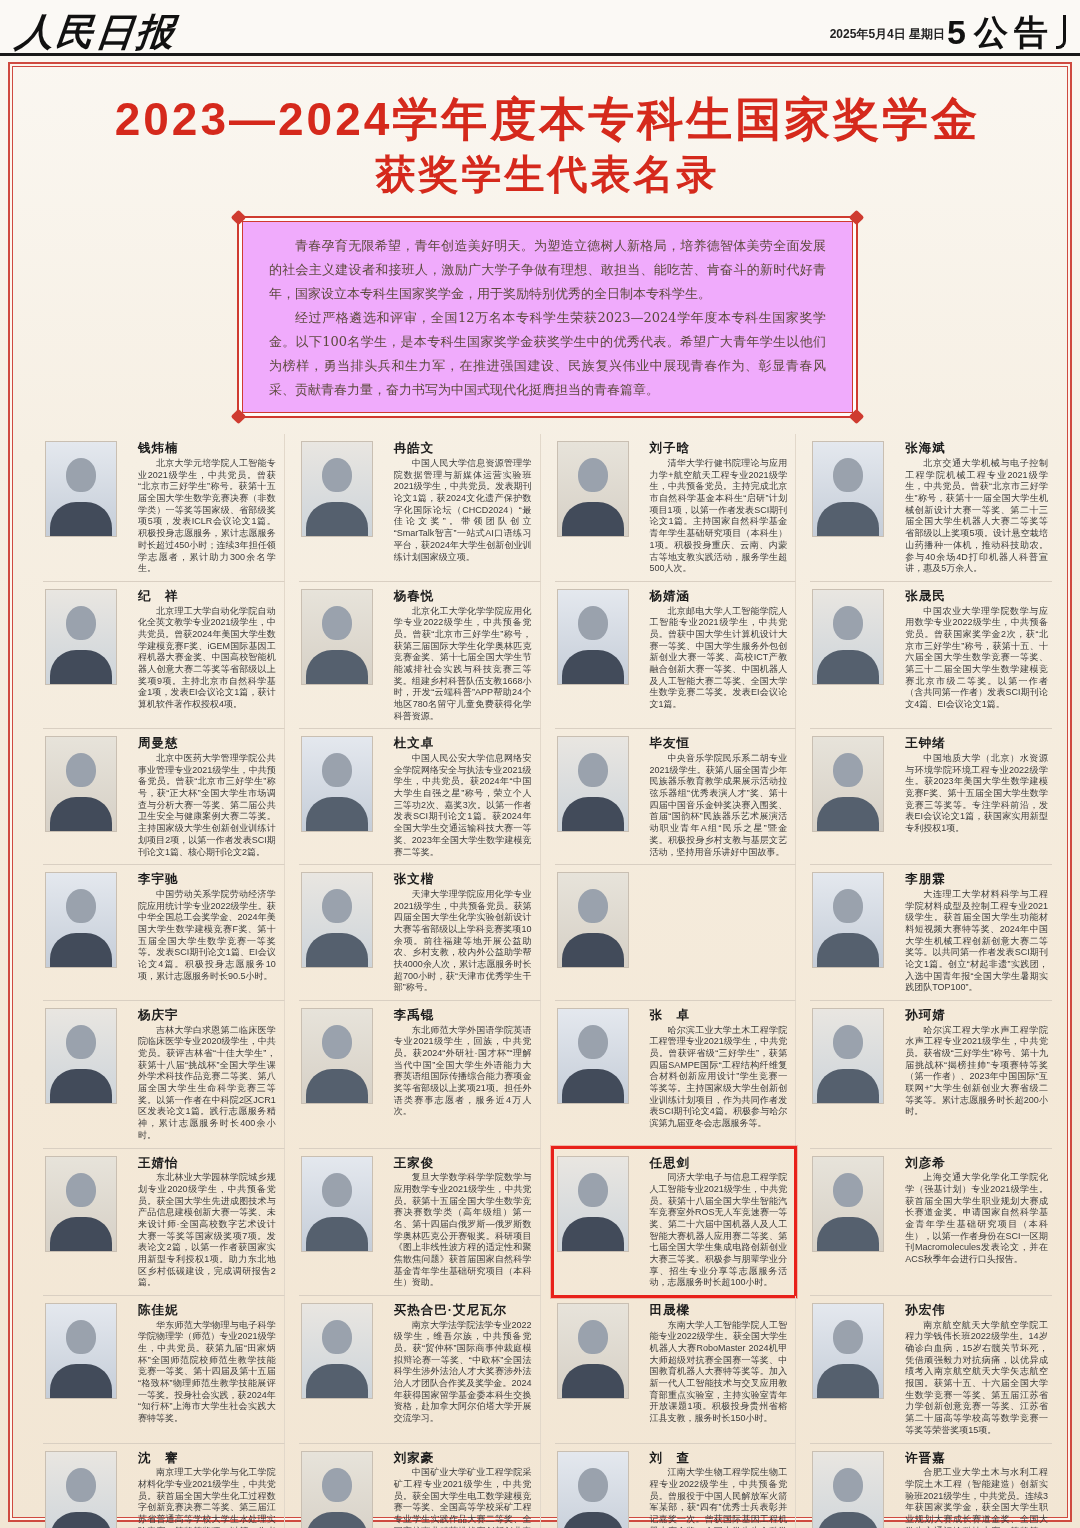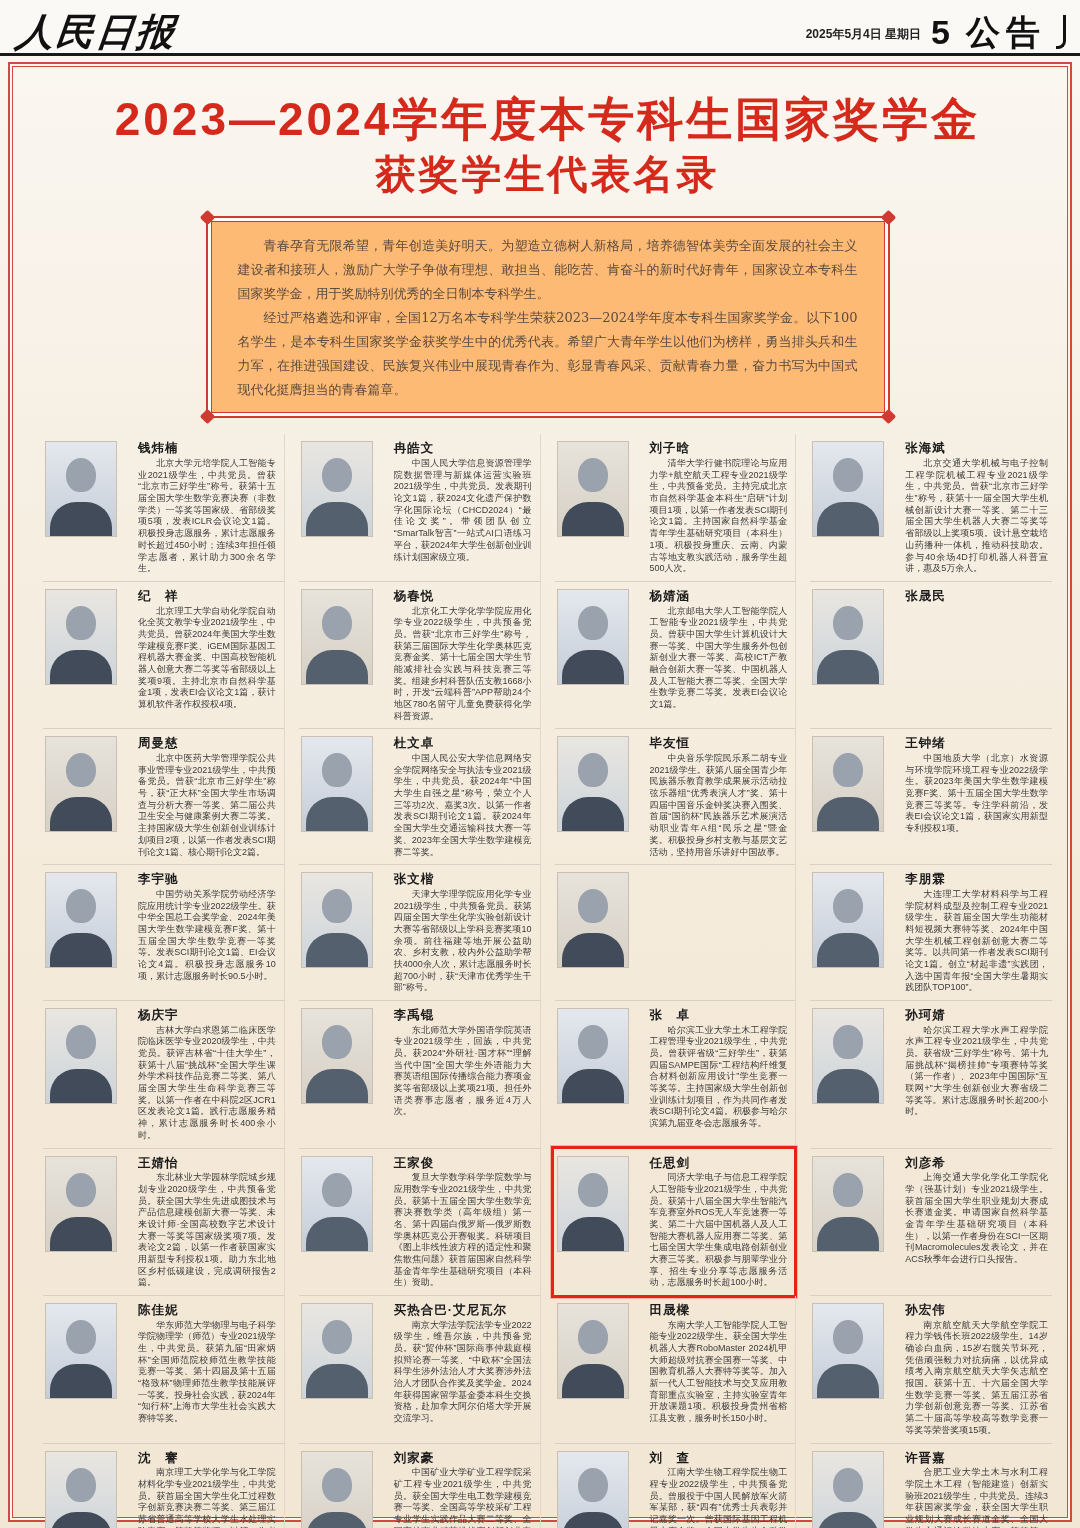--- a/index.html
+++ b/index.html
@@ -2,35 +2,35 @@
 <html lang="zh"><head>
 <meta charset="utf-8">
 <style>
   * { margin:0; padding:0; box-sizing:border-box; }
   html,body { width:1080px; background:#efe9df; font-family:"Liberation Sans", sans-serif; }
   body { position:relative; min-height:1528px; background:linear-gradient(180deg,#fbf8f3 0%,#f6efe3 30%,#f4e9d8 70%,#f2e6d4 100%); }
 
   
   .masthead { height:56px; display:flex; align-items:flex-end; justify-content:space-between; padding:4px 14px 2px 16px; border-bottom:3px solid #1a1a1a; background:#fbf9f5; }
   .paper-name { font-family:"DejaVu Serif", serif; font-size:38px; font-weight:bold; font-style:italic; color:#111; transform:skewX(-6deg); letter-spacing:2px; line-height:1; }
-  .mast-right { display:flex; align-items:flex-end; gap:10px; padding-bottom:2px;margin-left:37px; }
+  .mast-right { display:flex; align-items:flex-end; gap:2px; padding-bottom:2px;margin-left:37px; }
   .mast-date { font-size:12px; font-weight:bold; color:#222; padding-bottom:6px; }
   .mast-page { font-size:34px; font-weight:bold; color:#111; letter-spacing:6px; line-height:1; }
   .corner-mark { width:10px; height:34px; border-right:3px solid #111; border-bottom:3px solid #111; border-radius:0 0 8px 0; }
 
   
   .page-frame { position:absolute; left:8px; right:8px; top:62px; bottom:6px; border:2px solid #cf4a40; box-shadow:inset 0 0 0 2px #fdf6ee, inset 0 0 0 3px #cf4a40; padding:10px 16px 8px 31px; }
 
   
   .title-block { text-align:center; padding-top:16px; }
   .title-line { font-size:46px; font-weight:900; color:#d5291c; letter-spacing:3px; line-height:1.28; font-family:"Liberation Sans", sans-serif; }
   .title-line.second { font-size:40px; }
 
   
-  .intro-box { position:relative; width:684px; margin:16px auto 14px auto; border:2px solid #cf3b30; box-shadow:inset 0 0 0 3px #fffdf9, inset 0 0 0 4px #cf3b30; background:#fdba74; padding:16px 30px 14px 30px; }
+  .intro-box { position:relative; width:621px; margin:16px auto 14px auto; border:2px solid #cf3b30; box-shadow:inset 0 0 0 3px #fffdf9, inset 0 0 0 4px #cf3b30; background:#f0abfc; padding:16px 30px 14px 30px; }
   .intro-box .orn { position:absolute; width:11px; height:11px; background:#cf3b30; transform:rotate(45deg); border-radius:2px; }
   .orn.tl{ left:-6px; top:-6px; } .orn.tr{ right:-6px; top:-6px; }
   .orn.bl{ left:-6px; bottom:-6px; } .orn.br{ right:-6px; bottom:-6px; }
   .intro-box p { font-family:"DejaVu Serif", serif; font-size:13px; line-height:1.85; color:#5d4a3e; text-indent:2em; text-align:justify; }
 
   
   .grid { display:grid; grid-template-columns:repeat(4,1fr); column-gap:14px; padding:2px 2px 0 2px; }
   .entry { display:flex; gap:21px; padding:7px 4px 6px 2px; border-bottom:1px solid #d9cfc2; position:relative; }
   .entry:nth-child(4n+1), .entry:nth-child(4n+2), .entry:nth-child(4n+3) { border-right:1px solid #e2d8ca; padding-right:8px; }
   .entry:nth-last-child(-n+4) { border-bottom:none; }
@@ -157,20 +157,21 @@
     </div>
   </div>
 
   <div class="entry">
     <div class="photo">
       <div class="head"></div>
       <div class="torso"></div>
     </div>
     <div class="etext">
       <div class="ename">张晟民</div>
+      <div class="ebody">中国农业大学理学院数学与应用数学专业2022级学生，中共预备党员。曾获国家奖学金2次，获“北京市三好学生”称号，获第十五、十六届全国大学生数学竞赛一等奖、第三十二届全国大学生数学建模竞赛北京市级二等奖。以第一作者（含共同第一作者）发表SCI期刊论文4篇、EI会议论文1篇。</div>
     </div>
   </div>
 
   <div class="entry">
     <div class="photo">
       <div class="head"></div>
       <div class="torso"></div>
     </div>
     <div class="etext">
       <div class="ename">周曼慈</div>

